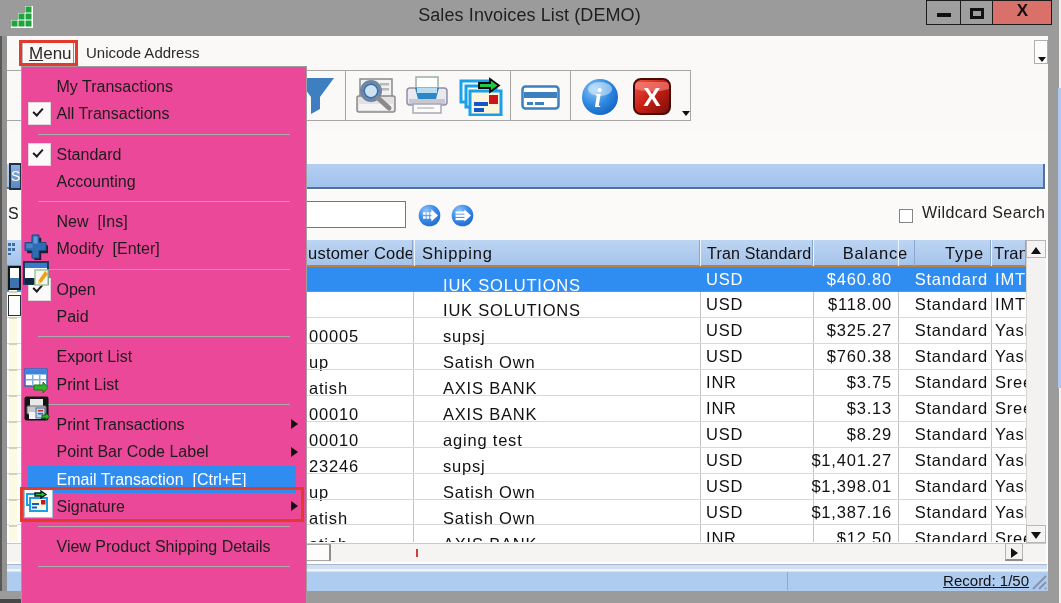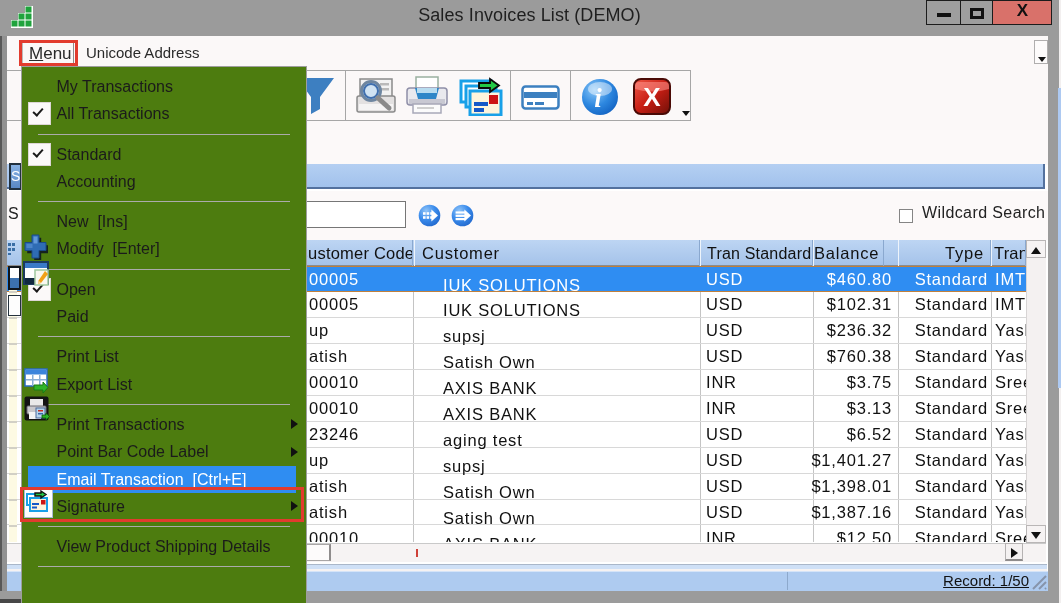--- a/index.html
+++ b/index.html
@@ -43,21 +43,21 @@
   
   #gap { left:7px; top:130px; width:1045px; height:35px; background:#fcf9f9; }
   #bluebar { left:7px; top:164px; width:1038px; height:25px; background:linear-gradient(#b4cff2,#a2c2ec); border-bottom:2px solid #53719e; border-right:2px solid #53719e; }
   
   #searchrow { left:7px; top:191px; width:1045px; height:49px; background:#fcf9f9; }
   #slabel { left:8px; top:205px; font-size:16px; color:#222; }
   #sinput { left:299px; top:201px; width:107px; height:27px; border:1px solid #767676; background:#fff; }
   .hdr { top:240px; height:26px; background:linear-gradient(#bdd5f3,#a5c3ea); border-right:1px solid #8aa8cf; border-bottom:1px solid #8b8b8b; font-size:16.5px; letter-spacing:0.8px; color:#111; line-height:27px; white-space:nowrap; overflow:hidden; }
   .trow { left:0; width:1019px; height:25.95px; border-bottom:1px solid #d8d8d8; font-size:16.5px; letter-spacing:0.8px; line-height:25px; color:#111; }
   .trow span { position:absolute; top:0; white-space:nowrap; line-height:25px;}
-  .c1 { left:302px; }
+  .c1 { left:302px;margin-top:32px; }
   .c2 { left:436px;margin-top:6px; }
   .c3 { left:699px; }
   .c4 { left:793px; width:92px; text-align:right; }
   .c5 { left:893px; width:88px; text-align:right; }
   .c6 { left:988px; width:31px; overflow:hidden;}
   .tsel { background:#2f8df2; border-top:1px solid #c0803c; border-bottom:1px solid #c0803c; color:#fff; }
   .gridvv { top:0; width:1px; height:276px; background:#c4c4c4; }
   
   #vsb { left:1026px; top:240px; width:20px; height:303px; background:#f4f1f1; border-left:1px solid #d8d5d5;}
   .sbtn { background:#f6f3f3; border:1px solid #b9b6b6; }
@@ -67,21 +67,21 @@
   #hbtn { left:1005px; top:543px; width:18px; height:18px; background:#f4f1f1; border:1px solid #b5b2b2; border-bottom:2px solid #8f8c8c;}
   #hbtnarr { left:1011px; top:548px; width:0; height:0; border-top:5px solid transparent; border-bottom:5px solid transparent; border-left:7px solid #111; }
   #redtick { left:416px; top:549px; width:2px; height:8px; background:#cf4038; }
   #bluethin { left:7px; top:564px; width:1040px; height:5px; background:#cfe0f6; border-top:1px solid #aab7c9; }
   #whitegap2 { left:7px; top:569px; width:1040px; height:2px; background:#f5f2f2; }
   #statusbar { left:7px; top:571px; width:1041px; height:20px; background:#aecbf0; border-top:1px solid #d5e4f8; }
   #statussep { left:787px; top:572px; width:1px; height:18px; background:#8da9cc; }
   #record { left:930px; top:572px; width:99px; text-align:right; font-size:15px; color:#111; text-decoration:underline; }
   #lhdr { left:7px; top:240px; width:14px; height:26px; background:linear-gradient(#bdd5f3,#a5c3ea); border-bottom:1px solid #8b8b8b;}
   
-  #menu { left:21px; top:66px; width:286px; height:537px; background:#4d7c0f;
+  #menu { left:21px; top:66px; width:286px; height:537px; background:#ec4899;
       border:1px solid #9e9e9e; border-bottom:none; padding-top:6px; }
   .mi { position:relative; height:27.3px; font-size:16px; color:#1b1b1b; line-height:27.3px; }
   .mi .txt { position:absolute; left:34.5px; top:0; }
   .msep { height:13px; position:relative; }
   .msep:after { content:""; position:absolute; left:16px; right:16px; top:6px; height:1px; background:#ababab; }
   .chk { position:absolute; left:6px; top:2px; width:23px; height:23px; background:#fbf9f9; border:1px solid #ddd6d6; }
   .tick { position:absolute; left:11px; top:8px; width:10px; height:6px; border-left:2px solid #1a1a1a; border-bottom:2px solid #1a1a1a; transform:rotate(-48deg); }
   .sub { position:absolute; right:8px; top:8.5px; width:0; height:0; border-top:5px solid transparent; border-bottom:5px solid transparent; border-left:7px solid #111; }
   #hi { position:absolute; left:6px; top:0; width:268px; height:27.3px; background:#2f8df2; }
   #hitxt { position:absolute; left:34.5px; top:0; color:#fff; z-index:2;}
@@ -226,23 +226,23 @@
         <rect x="4.6" y="10.7" width="10" height="2.2"></rect>
         <rect x="4.6" y="14" width="10" height="2.2"></rect>
       </g>
     <polygon points="13.4,5.5 20,11.5 13.4,17.5" fill="#fff"></polygon>
   </svg>
   <div class="abs" id="wcbox" style="left:899px; top:209px; width:14px; height:14px; background:#fff; border:1px solid #858585;"></div>
   <div class="abs" id="wclabel" style="left:922px; top:204px; font-size:16px; color:#222; letter-spacing:0.4px;">Wildcard Search</div>
 
   <div class="abs hdr" style="left:7px; width:1019px;"></div>
   <div class="abs hdr" style="left:295px; width:118px; border-left:1px solid #eef4fb; border-bottom:none; background:none; letter-spacing:0.2px;">Customer Code</div>
-  <div class="abs hdr" style="left:414px; width:286px; border-left:1px solid #eef4fb; border-bottom:none; background:none; padding-left:7px;">Customer</div>
+  <div class="abs hdr" style="left:414px; width:286px; border-left:1px solid #eef4fb; border-bottom:none; background:none; padding-left:7px;">Shipping</div>
   <div class="abs hdr" style="left:700px; width:113px; border-left:1px solid #eef4fb; border-bottom:none; background:none; padding-left:6px; font-size:16px; letter-spacing:0.2px;">Tran Standard</div>
-  <div class="abs hdr" style="left:813px; width:71px; border-left:1px solid #eef4fb; border-bottom:none; background:none; text-align:right; padding-right:6px;">Balance</div>
+  <div class="abs hdr" style="left:813px; width:102px; border-left:1px solid #eef4fb; border-bottom:none; background:none; text-align:right; padding-right:6px;">Balance</div>
   <div class="abs hdr" style="left:898px; width:93px; border-left:1px solid #eef4fb; border-bottom:none; background:none; text-align:right; padding-right:6px;">Type</div>
   <div class="abs hdr" style="left:991px; width:35px; border-left:1px solid #eef4fb; border-bottom:none; background:none; padding-left:2px; overflow:hidden; letter-spacing:0.2px;">Tran Date</div>
   <div class="abs" id="tablebody" style="left:7px; top:266px; width:1019px; height:276px; overflow:hidden; background:#fff;">
     <div class="abs gridvv" style="left:14px;"></div>
     <div class="abs gridvv" style="left:406px;"></div>
     <div class="abs gridvv" style="left:693px;"></div>
     <div class="abs gridvv" style="left:806px;"></div>
     <div class="abs gridvv" style="left:891px;"></div>
     <div class="abs gridvv" style="left:984px;"></div>
     <div class="abs trow tsel" style="top:0px;">
@@ -250,29 +250,29 @@
         <span class="c2">IUK SOLUTIONS</span>
         <span class="c3">USD</span>
         <span class="c4">$460.80</span>
         <span class="c5">Standard</span>
         <span class="c6">IMTIYAZ</span>
       </div>
     <div class="abs trow" style="top:25.95px;">
         <span class="c1">00005</span>
         <span class="c2">IUK SOLUTIONS</span>
         <span class="c3">USD</span>
-        <span class="c4">$102.31</span>
+        <span class="c4">$118.00</span>
         <span class="c5">Standard</span>
         <span class="c6">IMTIYAZ</span>
       </div>
     <div class="abs trow" style="top:51.9px;">
         <span class="c1">up</span>
         <span class="c2">supsj</span>
         <span class="c3">USD</span>
-        <span class="c4">$236.32</span>
+        <span class="c4">$325.27</span>
         <span class="c5">Standard</span>
         <span class="c6">Yash</span>
       </div>
     <div class="abs trow" style="top:77.85px;">
         <span class="c1">atish</span>
         <span class="c2">Satish Own</span>
         <span class="c3">USD</span>
         <span class="c4">$760.38</span>
         <span class="c5">Standard</span>
         <span class="c6">Yash</span>
@@ -290,21 +290,21 @@
         <span class="c2">AXIS BANK</span>
         <span class="c3">INR</span>
         <span class="c4">$3.13</span>
         <span class="c5">Standard</span>
         <span class="c6">Sreedhar</span>
       </div>
     <div class="abs trow" style="top:155.7px;">
         <span class="c1">23246</span>
         <span class="c2">aging test</span>
         <span class="c3">USD</span>
-        <span class="c4">$6.52</span>
+        <span class="c4">$8.29</span>
         <span class="c5">Standard</span>
         <span class="c6">Yash</span>
       </div>
     <div class="abs trow" style="top:181.65px;">
         <span class="c1">up</span>
         <span class="c2">supsj</span>
         <span class="c3">USD</span>
         <span class="c4">$1,401.27</span>
         <span class="c5">Standard</span>
         <span class="c6">Yash</span>
@@ -409,25 +409,25 @@
     <div class="msep"></div>
     <div class="mi">
         <span class="chk"></span>
         <span class="tick"></span>
         <span class="txt">Open</span>
       </div>
     <div class="mi">
         <span class="txt">Paid</span>
       </div>
     <div class="msep"></div>
+    <div class="mi" id="miexp">
+        <span class="txt">Export List</span>
+      </div>
     <div class="mi" id="miprl">
         <span class="txt">Print List</span>
-      </div>
-    <div class="mi" id="miexp">
-        <span class="txt">Export List</span>
       </div>
     <div class="msep"></div>
     <div class="mi">
         <span class="txt">Print Transactions</span>
         <span class="sub"></span>
       </div>
     <div class="mi">
         <span class="txt">Point Bar Code Label</span>
         <span class="sub"></span>
       </div>

